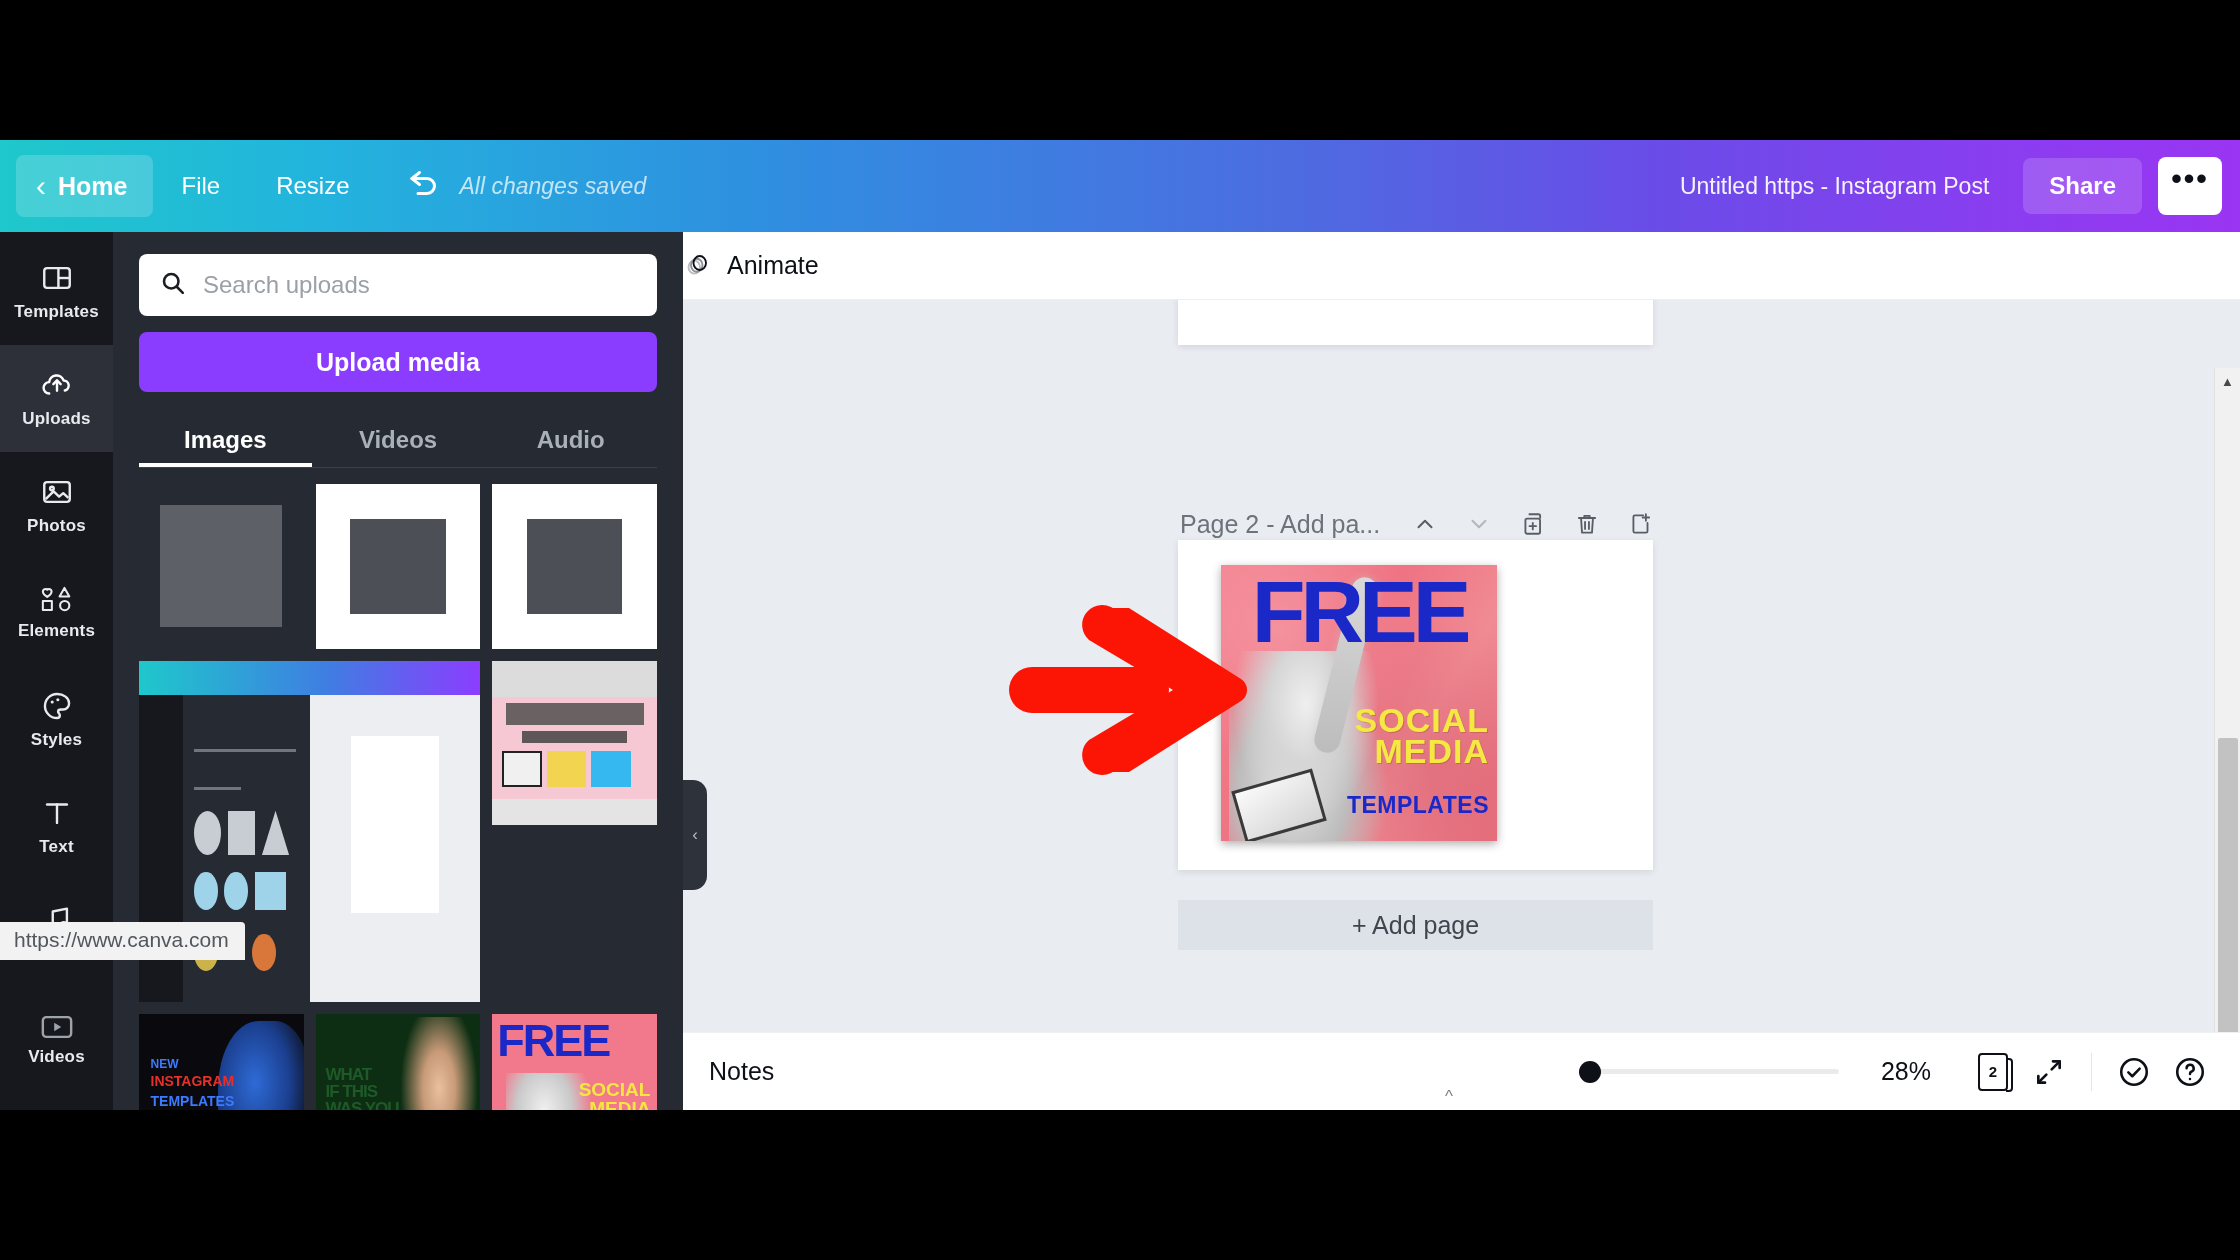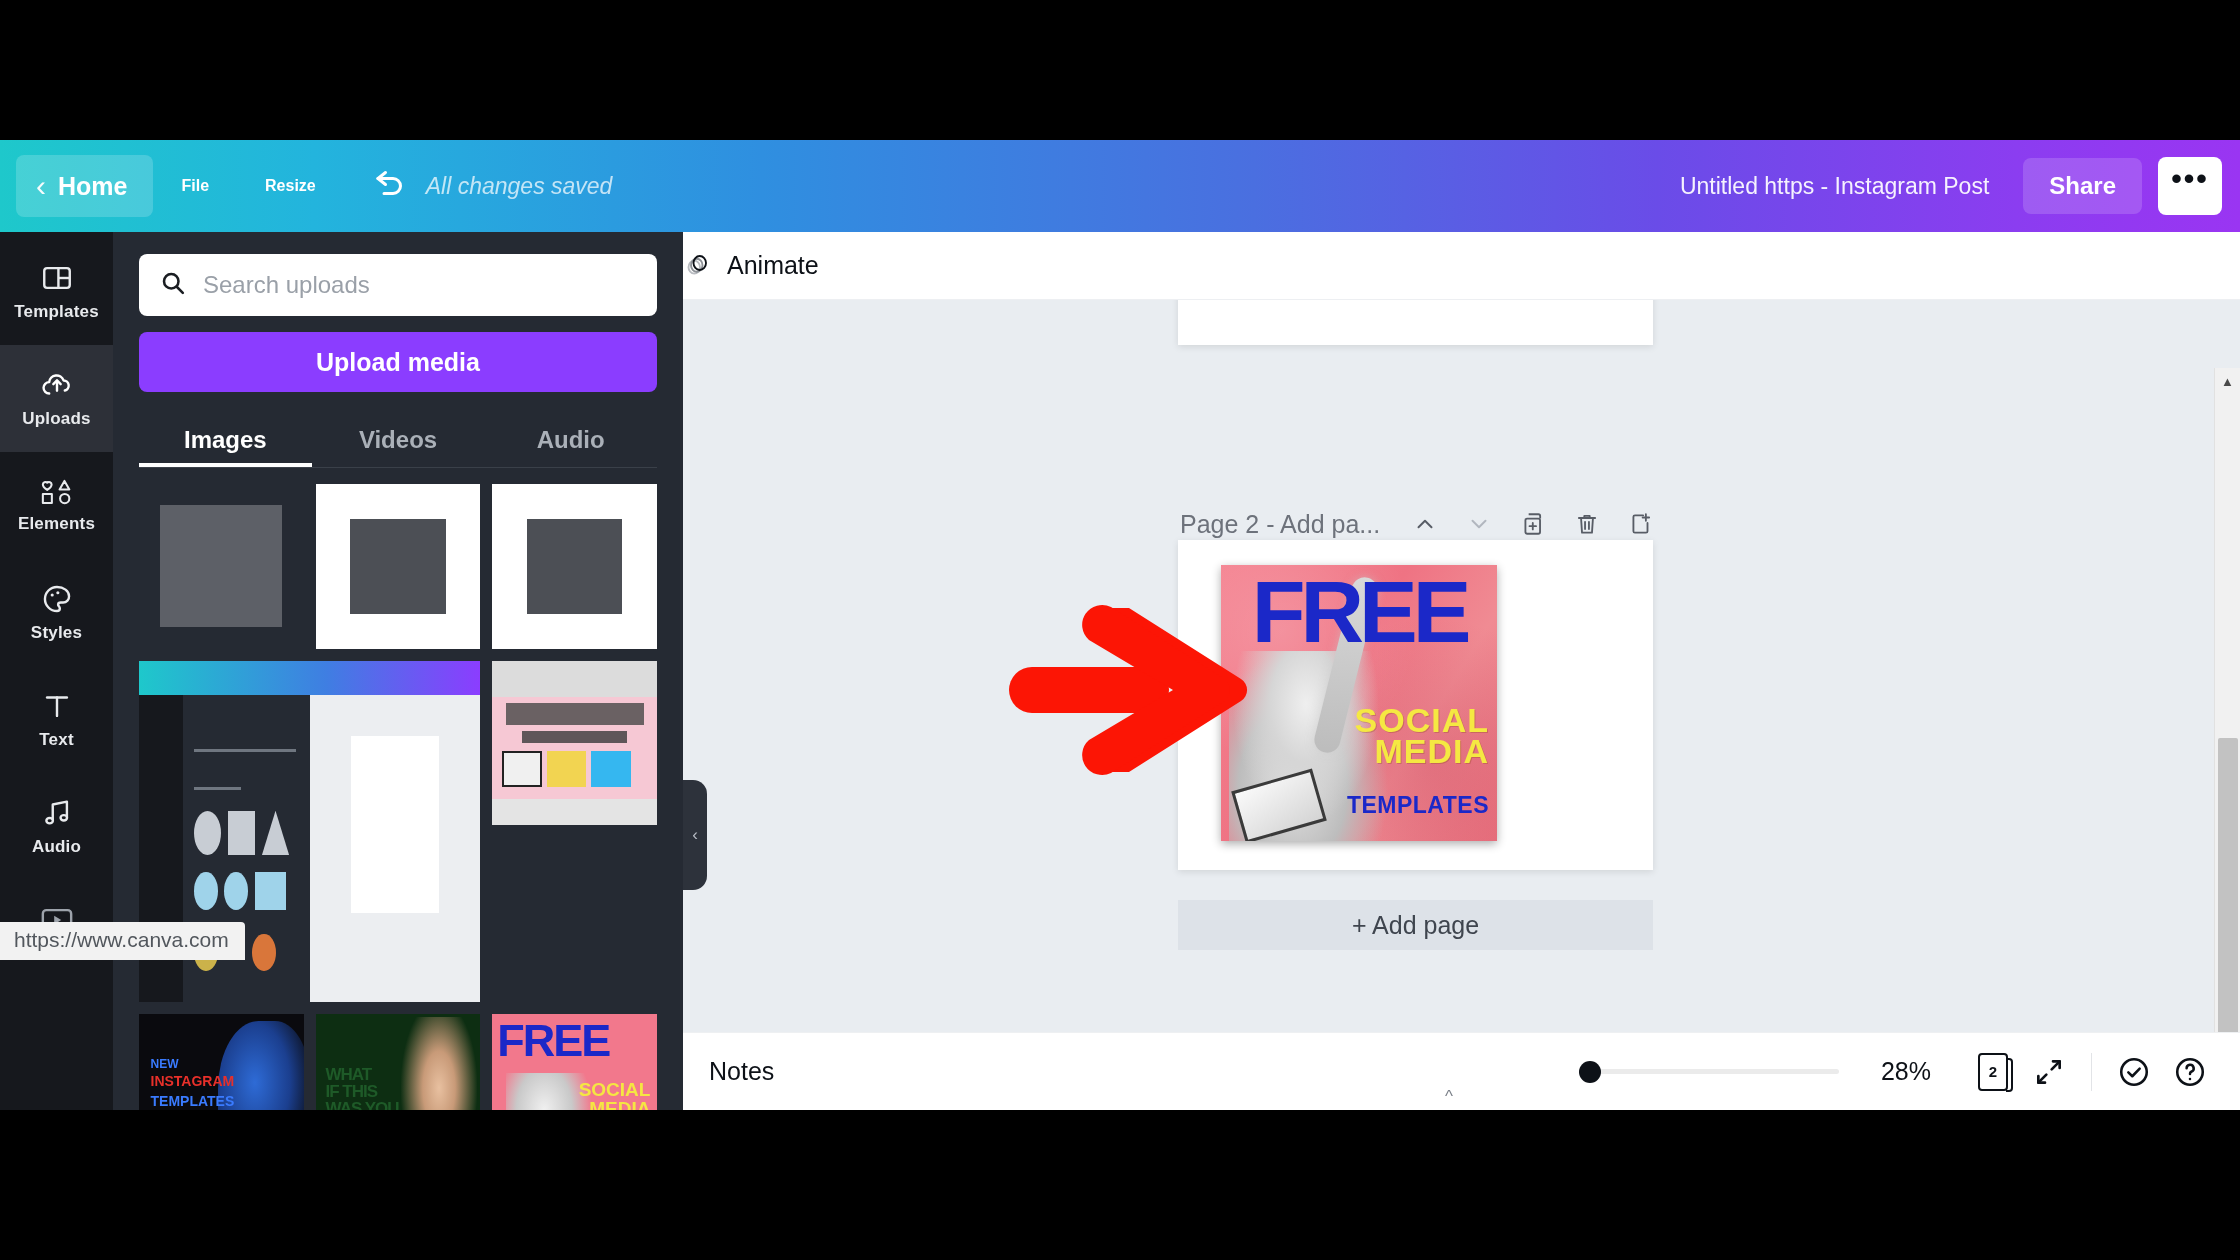--- a/index.html
+++ b/index.html
@@ -29,21 +29,21 @@
     display: flex; align-items: center; gap: 12px;
     height: 62px; padding: 0 26px 0 20px;
     margin-left: 16px;
     border-radius: 8px;
     background: rgba(255,255,255,0.18);
     color: #fff; font-size: 25px; font-weight: bold;
     cursor: pointer;
   }
   .chev-left { font-size: 30px; font-weight: normal; line-height: 1; opacity: .95; }
   .tb-item {
-    color: #fff; font-size: 16px; font-weight: bold;
+    color: #fff; font-size: 24px; font-weight: normal;
     padding: 0 28px; cursor: pointer; white-space: nowrap;
   }
   .undo-icon {
     margin-left: 28px; margin-right: 18px; cursor: pointer;
     display: flex; align-items: center;
   }
   .saved-txt {
     color: rgba(255,255,255,0.72); font-size: 23px; font-style: italic;
     white-space: nowrap;
   }
@@ -382,20 +382,30 @@
       <span>
         <svg width="34" height="34" viewBox="0 0 24 24" fill="none" stroke="#ffffff" stroke-width="1.7" stroke-linecap="round" stroke-linejoin="round">
           <path d="M6.5 18 a4 4 0 0 1 0-8 a5.2 5.2 0 0 1 10.1-1.2 a3.6 3.6 0 0 1 .9 7.1"></path>
           <path d="M12 16 V9"></path>
             <path d="M9.4 11.4 L12 8.8 L14.6 11.4"></path>
         </svg>
       </span>
       <span class="rail-label">Uploads</span>
     </div>
 
+    <div class="rail-item">
+      <span>
+        <svg width="34" height="34" viewBox="0 0 24 24" fill="none" stroke="#e8eaed" stroke-width="1.7" stroke-linejoin="round">
+          <rect x="3" y="5" width="18" height="14" rx="2"></rect>
+          <circle cx="8.4" cy="9.6" r="1.3"></circle>
+          <path d="M4 17 L9.6 11.6 L13.5 15.3 L16.4 12.8 L20 16.2"></path>
+        </svg>
+      </span>
+      <span class="rail-label">Photos</span>
+    </div>
 
     <div class="rail-item">
       <span>
         <svg width="36" height="30" viewBox="0 0 28 22" fill="none" stroke="#e8eaed" stroke-width="1.6" stroke-linejoin="round">
           <path d="M3 5.2 a2 2 0 0 1 3.4-1.4 a2 2 0 0 1 3.4 1.4 c0 2-3.4 4.2-3.4 4.2 S3 7.2 3 5.2z"></path>
           <path d="M19.8 2.4 L23.6 9 H16z"></path>
           <rect x="3" y="12.6" width="7" height="7"></rect>
           <circle cx="20" cy="16.1" r="3.6"></circle>
         </svg>
       </span>

